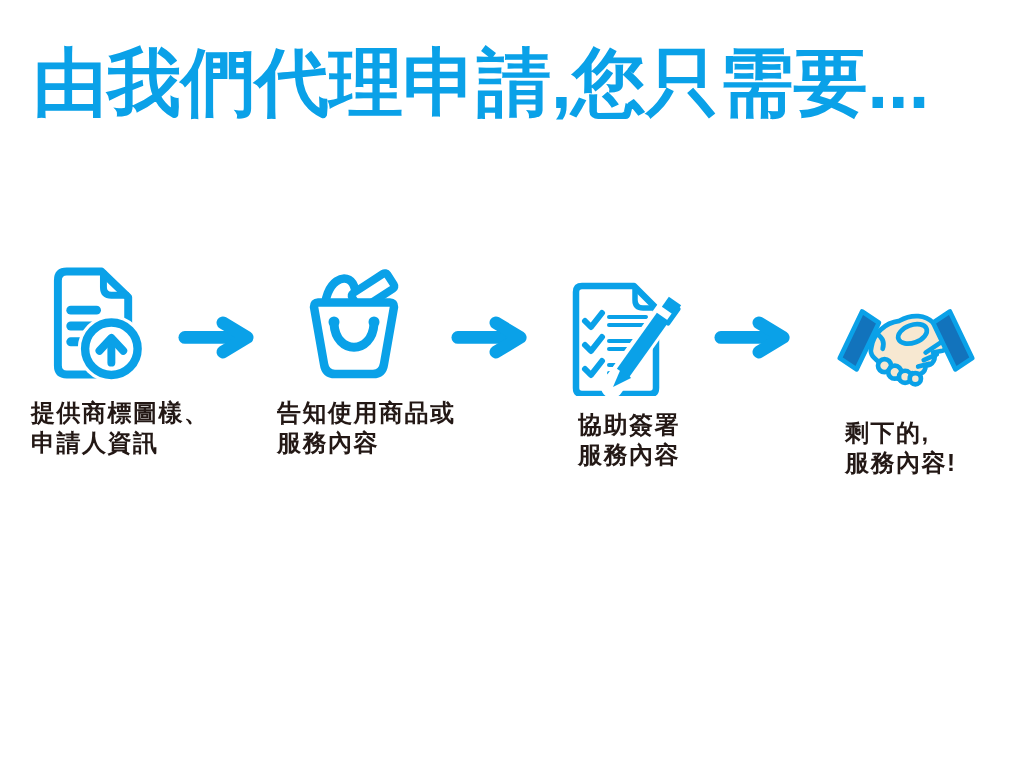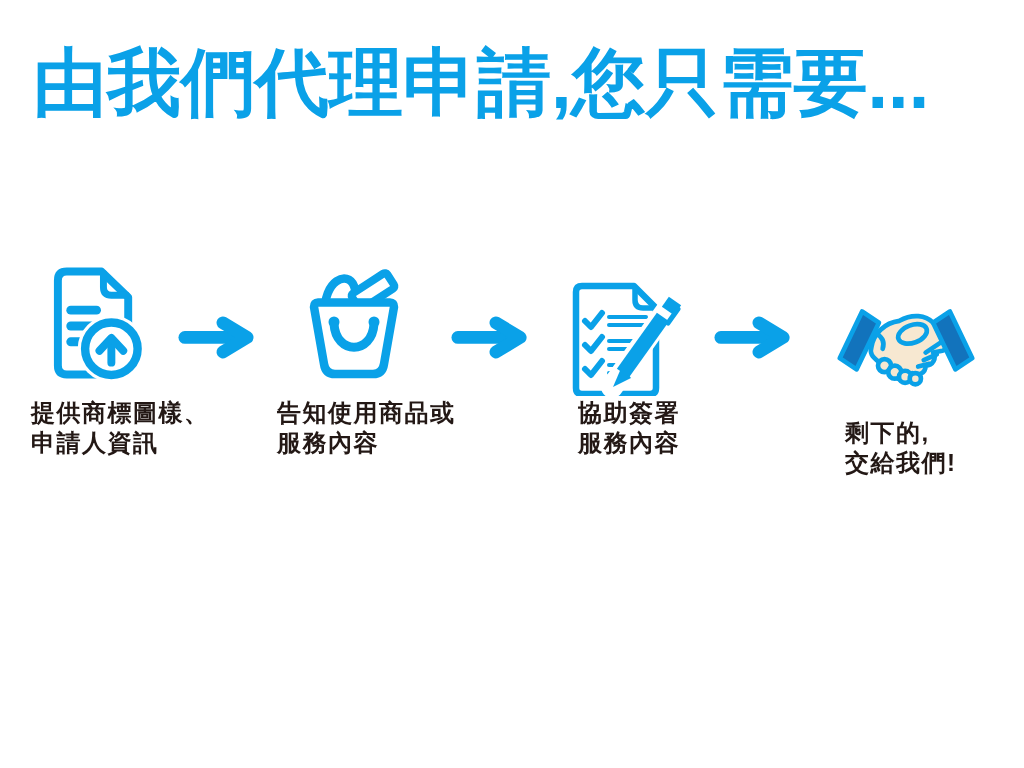--- a/index.html
+++ b/index.html
@@ -27,21 +27,21 @@
   .arrow{position:absolute;width:82px;height:46px;}
   .ar1{left:177px;top:314px;}
   .ar2{left:450px;top:314px;}
   .ar3{left:713px;top:314px;}
   .label{
     position:absolute;color:var(--ink);font-size:24px;font-weight:800;
     line-height:30px;letter-spacing:1.5px;white-space:nowrap;
   }
   .lb1{left:31px;top:398px;}
   .lb2{left:277px;top:398px;}
-  .lb3{left:578px;top:398px;}
+  .lb3{left:578px;top:410px;}
   .lb4{left:845px;top:418px;}
   
   .st{fill:none;stroke:var(--accent);stroke-linecap:round;stroke-linejoin:round;}
   .stw{fill:#ffffff;stroke:var(--accent);stroke-linecap:round;stroke-linejoin:round;}
   .fillb{fill:var(--accent);stroke:none;}
   .whitebed{fill:none;stroke:#ffffff;stroke-linecap:round;stroke-linejoin:round;}
   .sleeve{fill:var(--sleeve);stroke:var(--accent);stroke-linejoin:round;}
   .hand{fill:var(--hand);stroke:var(--accent);stroke-linecap:round;stroke-linejoin:round;}
 </style>
 </head>
@@ -147,16 +147,16 @@
   <div class="label lb1">
     <span>提供商標圖樣、</span><br>
     <span>申請人資訊</span>
   </div>
   <div class="label lb3">
     <span>協助簽署</span><br>
     <span>服務內容</span>
   </div>
   <div class="label lb4">
     <span>剩下的,</span><br>
-    <span>交給我們!</span>
+    <span>服務內容!</span>
   </div>
 
 </div>
 
 </body></html>

